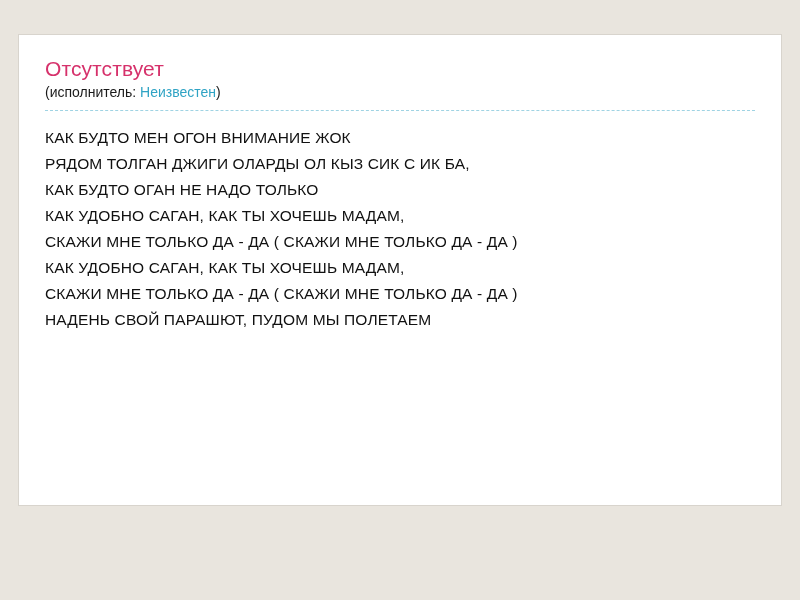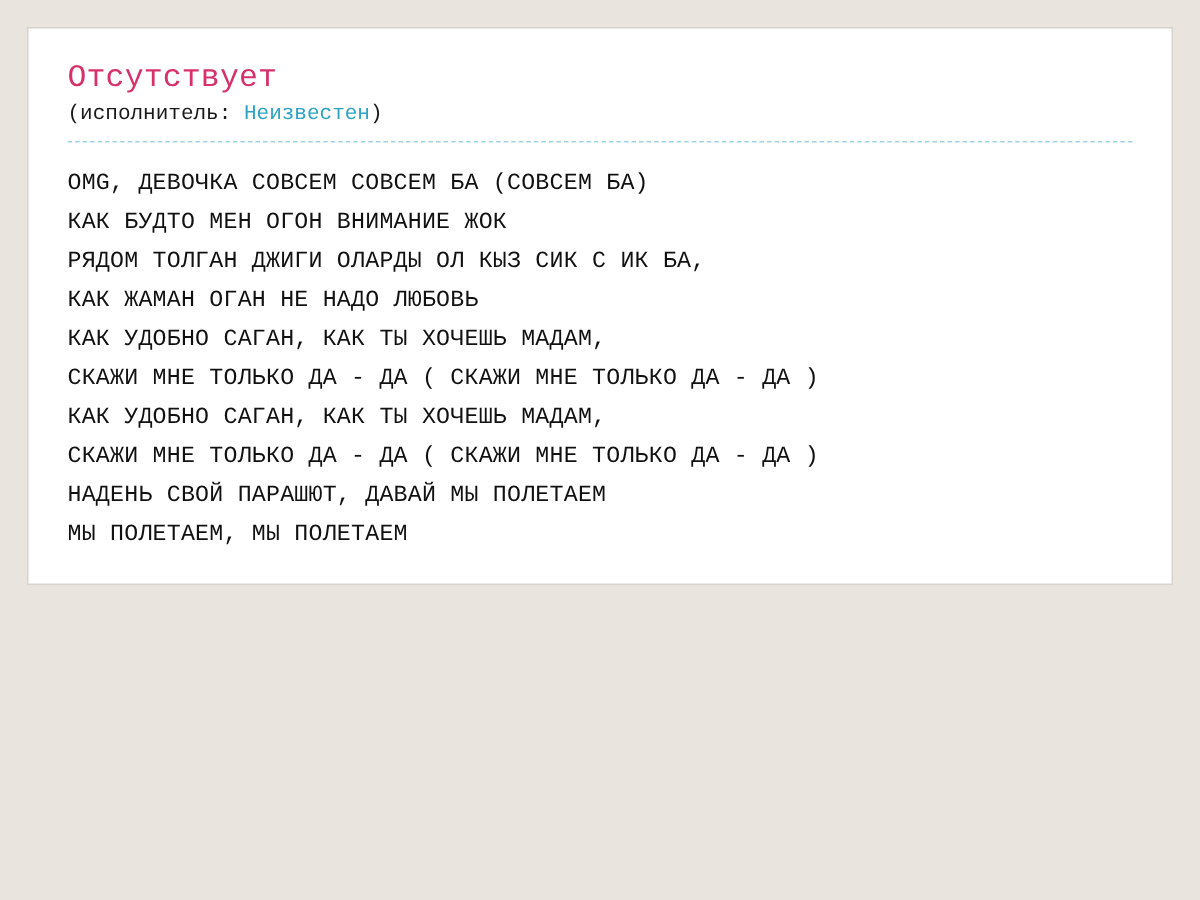--- a/index.html
+++ b/index.html
@@ -15,27 +15,26 @@
   }
   #page {
     position: relative;
     width: 800px;
     height: 600px;
     box-sizing: border-box;
   }
   .card {
     position: absolute;
     left: 18px;
-    top: 18px;
+    top: 34px;
     width: 764px;
-    height: 372px;
+    height: 472px;
     background: #ffffff;
     border: 1px solid #d8d4cd;
     box-sizing: border-box;
-    font-family: Liberation Mono, monospace;
   }
   .card-inner {
     padding: 22px 26px 0 26px;
   }
   .song-title {
     color: #d6316b;
     font-size: 21px;
     font-weight: normal;
     line-height: 1.1;
     margin: 0 0 4px 0;
@@ -79,28 +78,26 @@
 
       <h1 class="song-title">Отсутствует</h1>
 
       <p class="artist-line">
         <span>(исполнитель: </span><a class="artist-link" href="#">Неизвестен</a><span>)</span>
       </p>
 
       <div class="divider"></div>
 
       <div class="lyrics">
-        <div class="line">OMG, ДЕВОЧКА СОВСЕМ СОВСЕМ БА (СОВСЕМ БА)</div>
         <div class="line">КАК БУДТО МЕН ОГОН ВНИМАНИЕ ЖОК</div>
         <div class="line">РЯДОМ ТОЛГАН ДЖИГИ ОЛАРДЫ ОЛ КЫЗ СИК С ИК БА,</div>
-        <div class="line">КАК ЖАМАН ОГАН НЕ НАДО ЛЮБОВЬ</div>
+        <div class="line">КАК БУДТО ОГАН НЕ НАДО ТОЛЬКО</div>
         <div class="line">КАК УДОБНО САГАН, КАК ТЫ ХОЧЕШЬ МАДАМ,</div>
         <div class="line">СКАЖИ МНЕ ТОЛЬКО ДА - ДА ( СКАЖИ МНЕ ТОЛЬКО ДА - ДА )</div>
         <div class="line">КАК УДОБНО САГАН, КАК ТЫ ХОЧЕШЬ МАДАМ,</div>
         <div class="line">СКАЖИ МНЕ ТОЛЬКО ДА - ДА ( СКАЖИ МНЕ ТОЛЬКО ДА - ДА )</div>
-        <div class="line">НАДЕНЬ СВОЙ ПАРАШЮТ, ДАВАЙ МЫ ПОЛЕТАЕМ</div>
-        <div class="line">МЫ ПОЛЕТАЕМ, МЫ ПОЛЕТАЕМ</div>
+        <div class="line">НАДЕНЬ СВОЙ ПАРАШЮТ, ПУДОМ МЫ ПОЛЕТАЕМ</div>
       </div>
 
     </div>
   </div>
 
 </div>
 
 </body></html>

